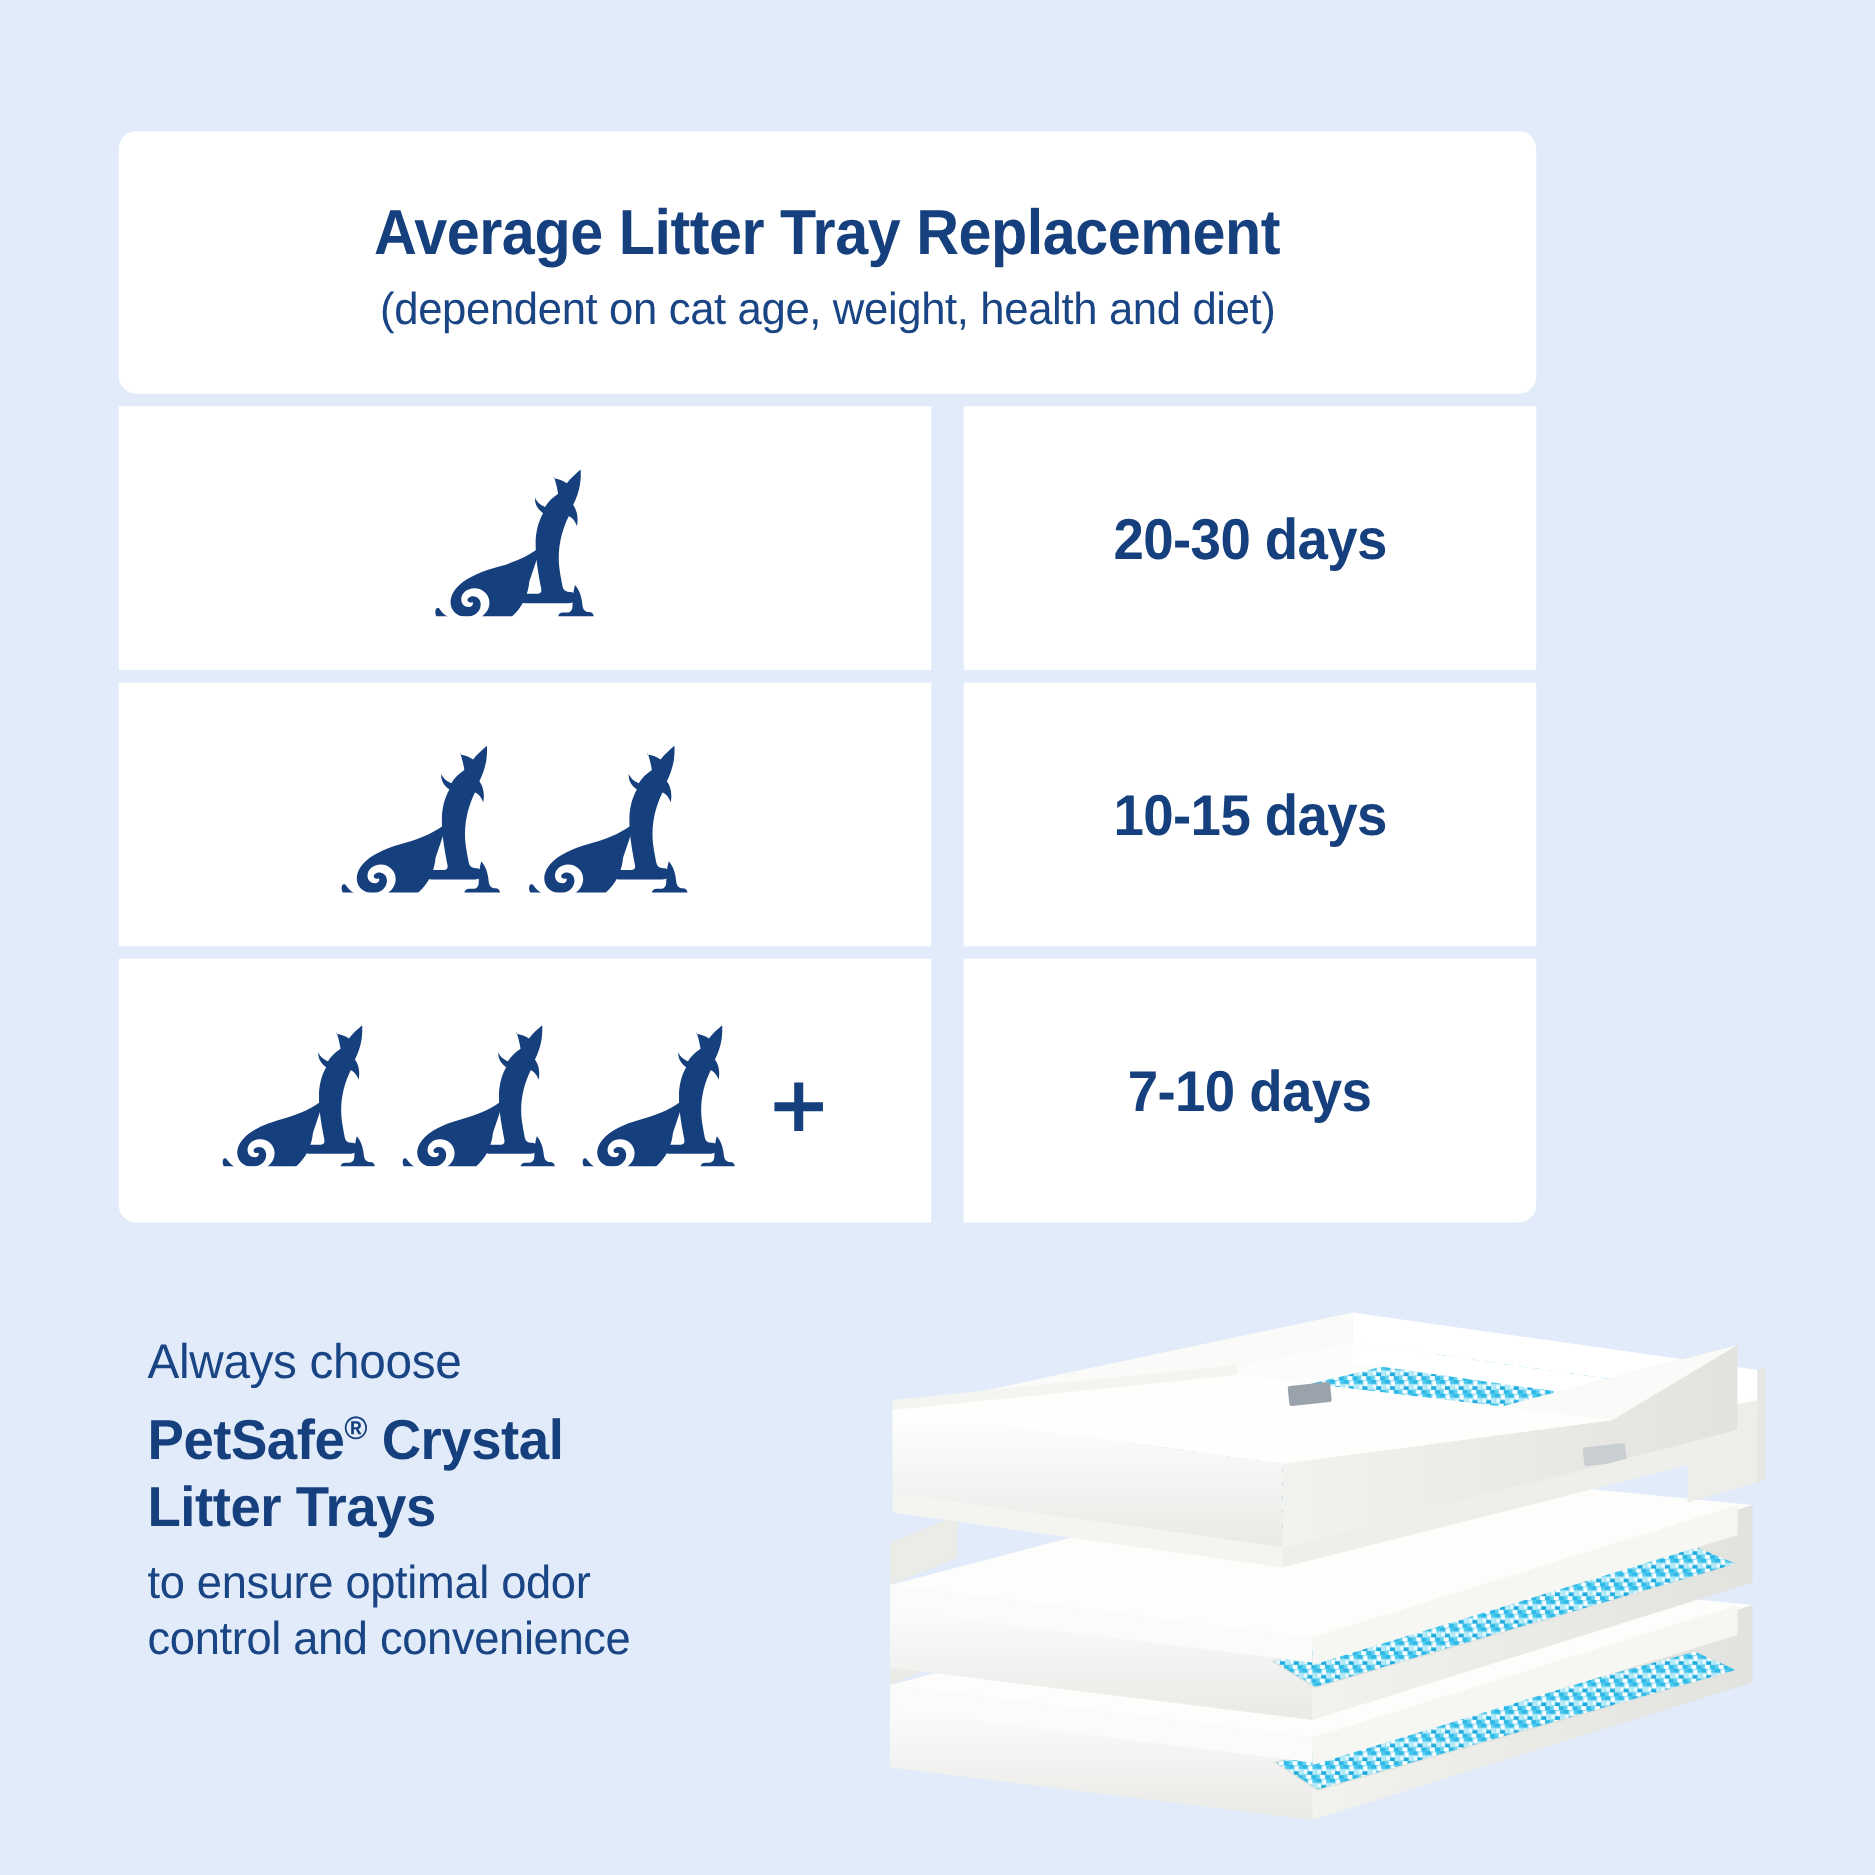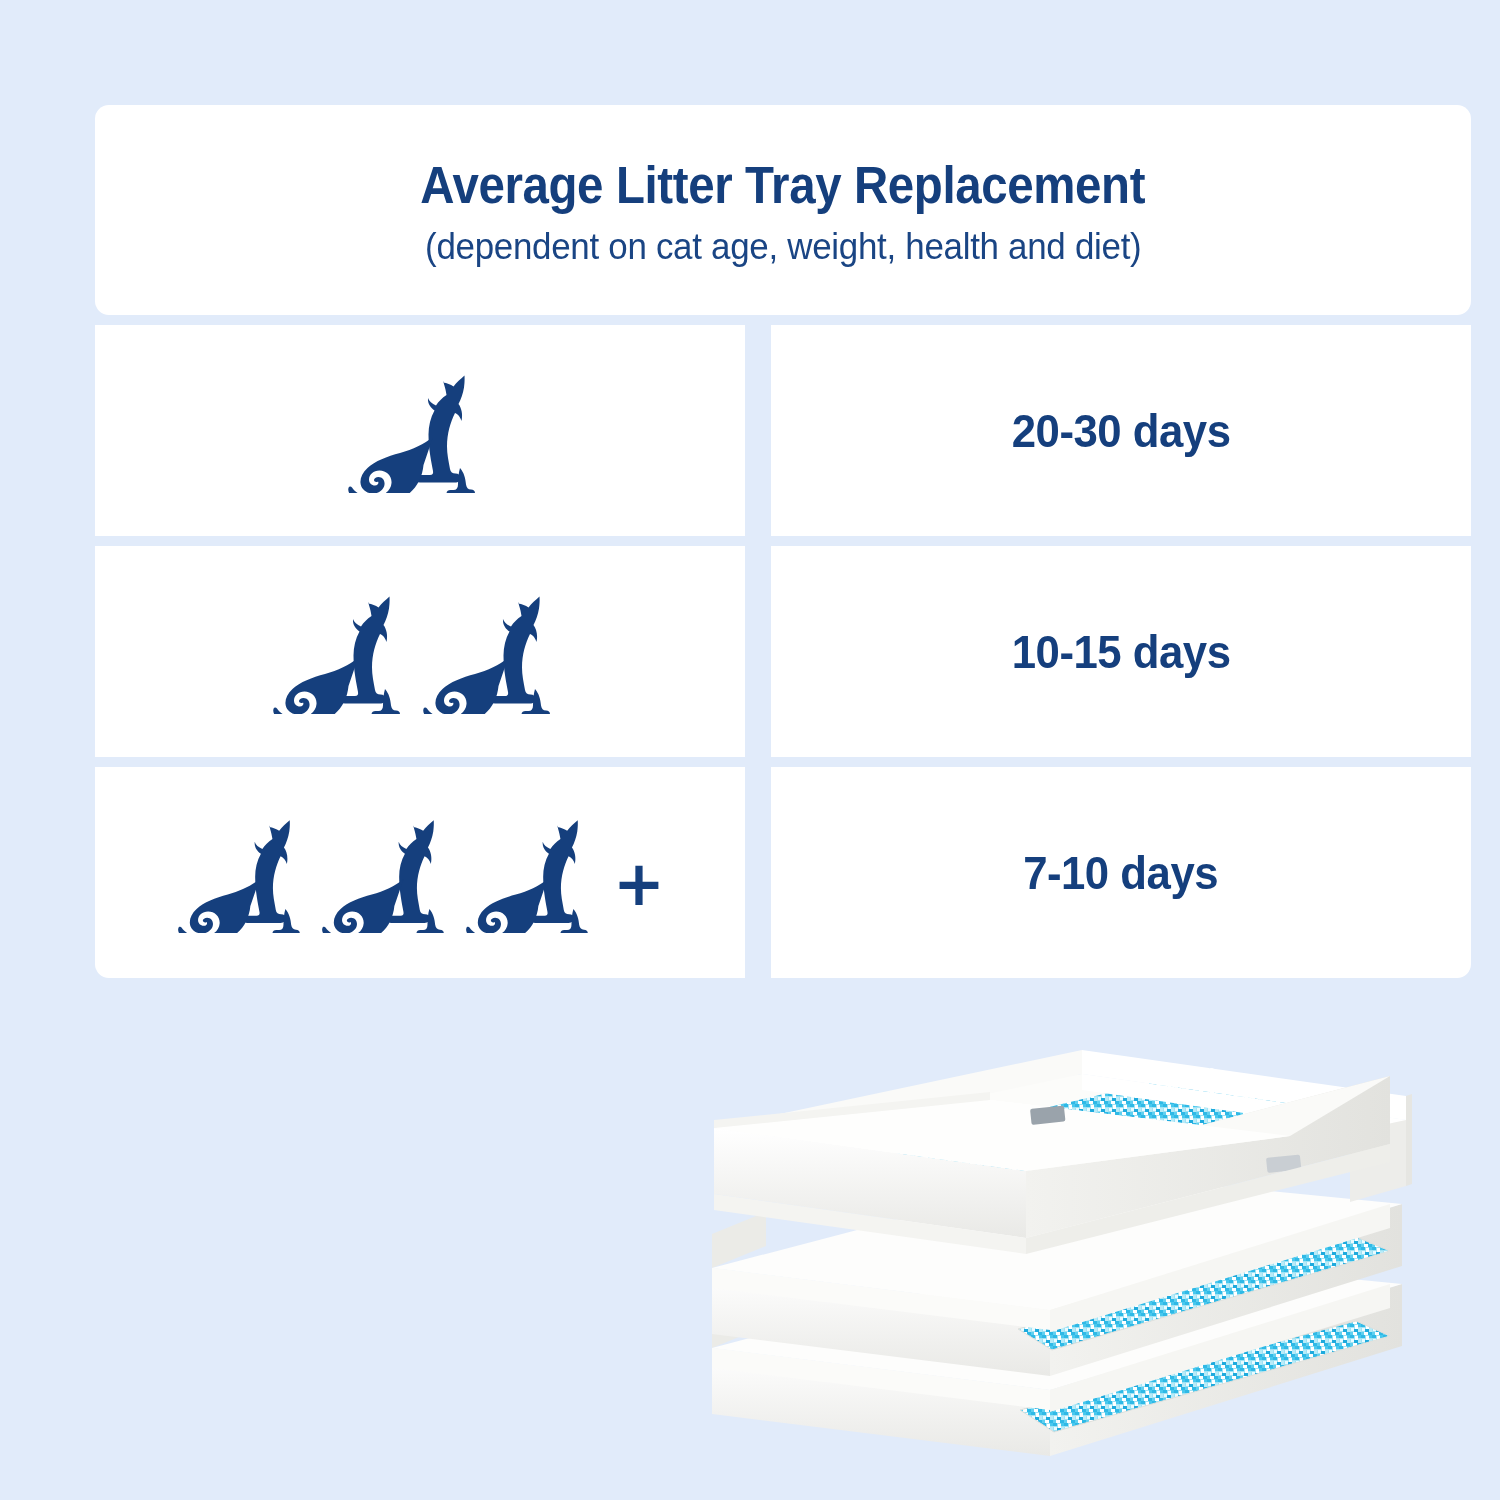--- a/index.html
+++ b/index.html
@@ -20,21 +20,21 @@
     left: 0; top: 0;
     width: 1500px;
     height: 1500px;
   }
 
   
   .table-card {
     position: absolute;
     left: 95px;
     top: 105px;
-    width: 1376px;
+    width: 1134px;
     height: 873px;
     display: flex;
     flex-direction: column;
     gap: 10px;
   }
 
   .header-panel {
     background: #ffffff;
     border-radius: 14px;
     height: 210px;
@@ -259,20 +259,25 @@
           </div>
         </div>
         <div class="cell cell-days">
           <span class="days-text">7-10 days</span>
         </div>
       </div>
 
     </div>
   </div>
 
+  <div class="bottom-text">
+    <div class="bt-line-1">Always choose</div>
+    <div class="bt-brand"><span>PetSafe</span><span class="reg">®</span><span> Crystal</span><br><span>Litter Trays</span></div>
+    <div class="bt-tail"><span>to ensure optimal odor</span><br><span>control and convenience</span></div>
+  </div>
 
   <svg class="tray-image" viewBox="0 0 730 440" aria-hidden="true">
     <defs>
       <linearGradient id="sideGrad" x1="0" y1="0" x2="0" y2="1">
         <stop offset="0%" stop-color="#ffffff"></stop>
         <stop offset="100%" stop-color="#e9e9e6"></stop>
       </linearGradient>
       <linearGradient id="sideGrad2" x1="0" y1="0" x2="1" y2="0">
         <stop offset="0%" stop-color="#f2f2ef"></stop>
         <stop offset="100%" stop-color="#e2e2de"></stop>

